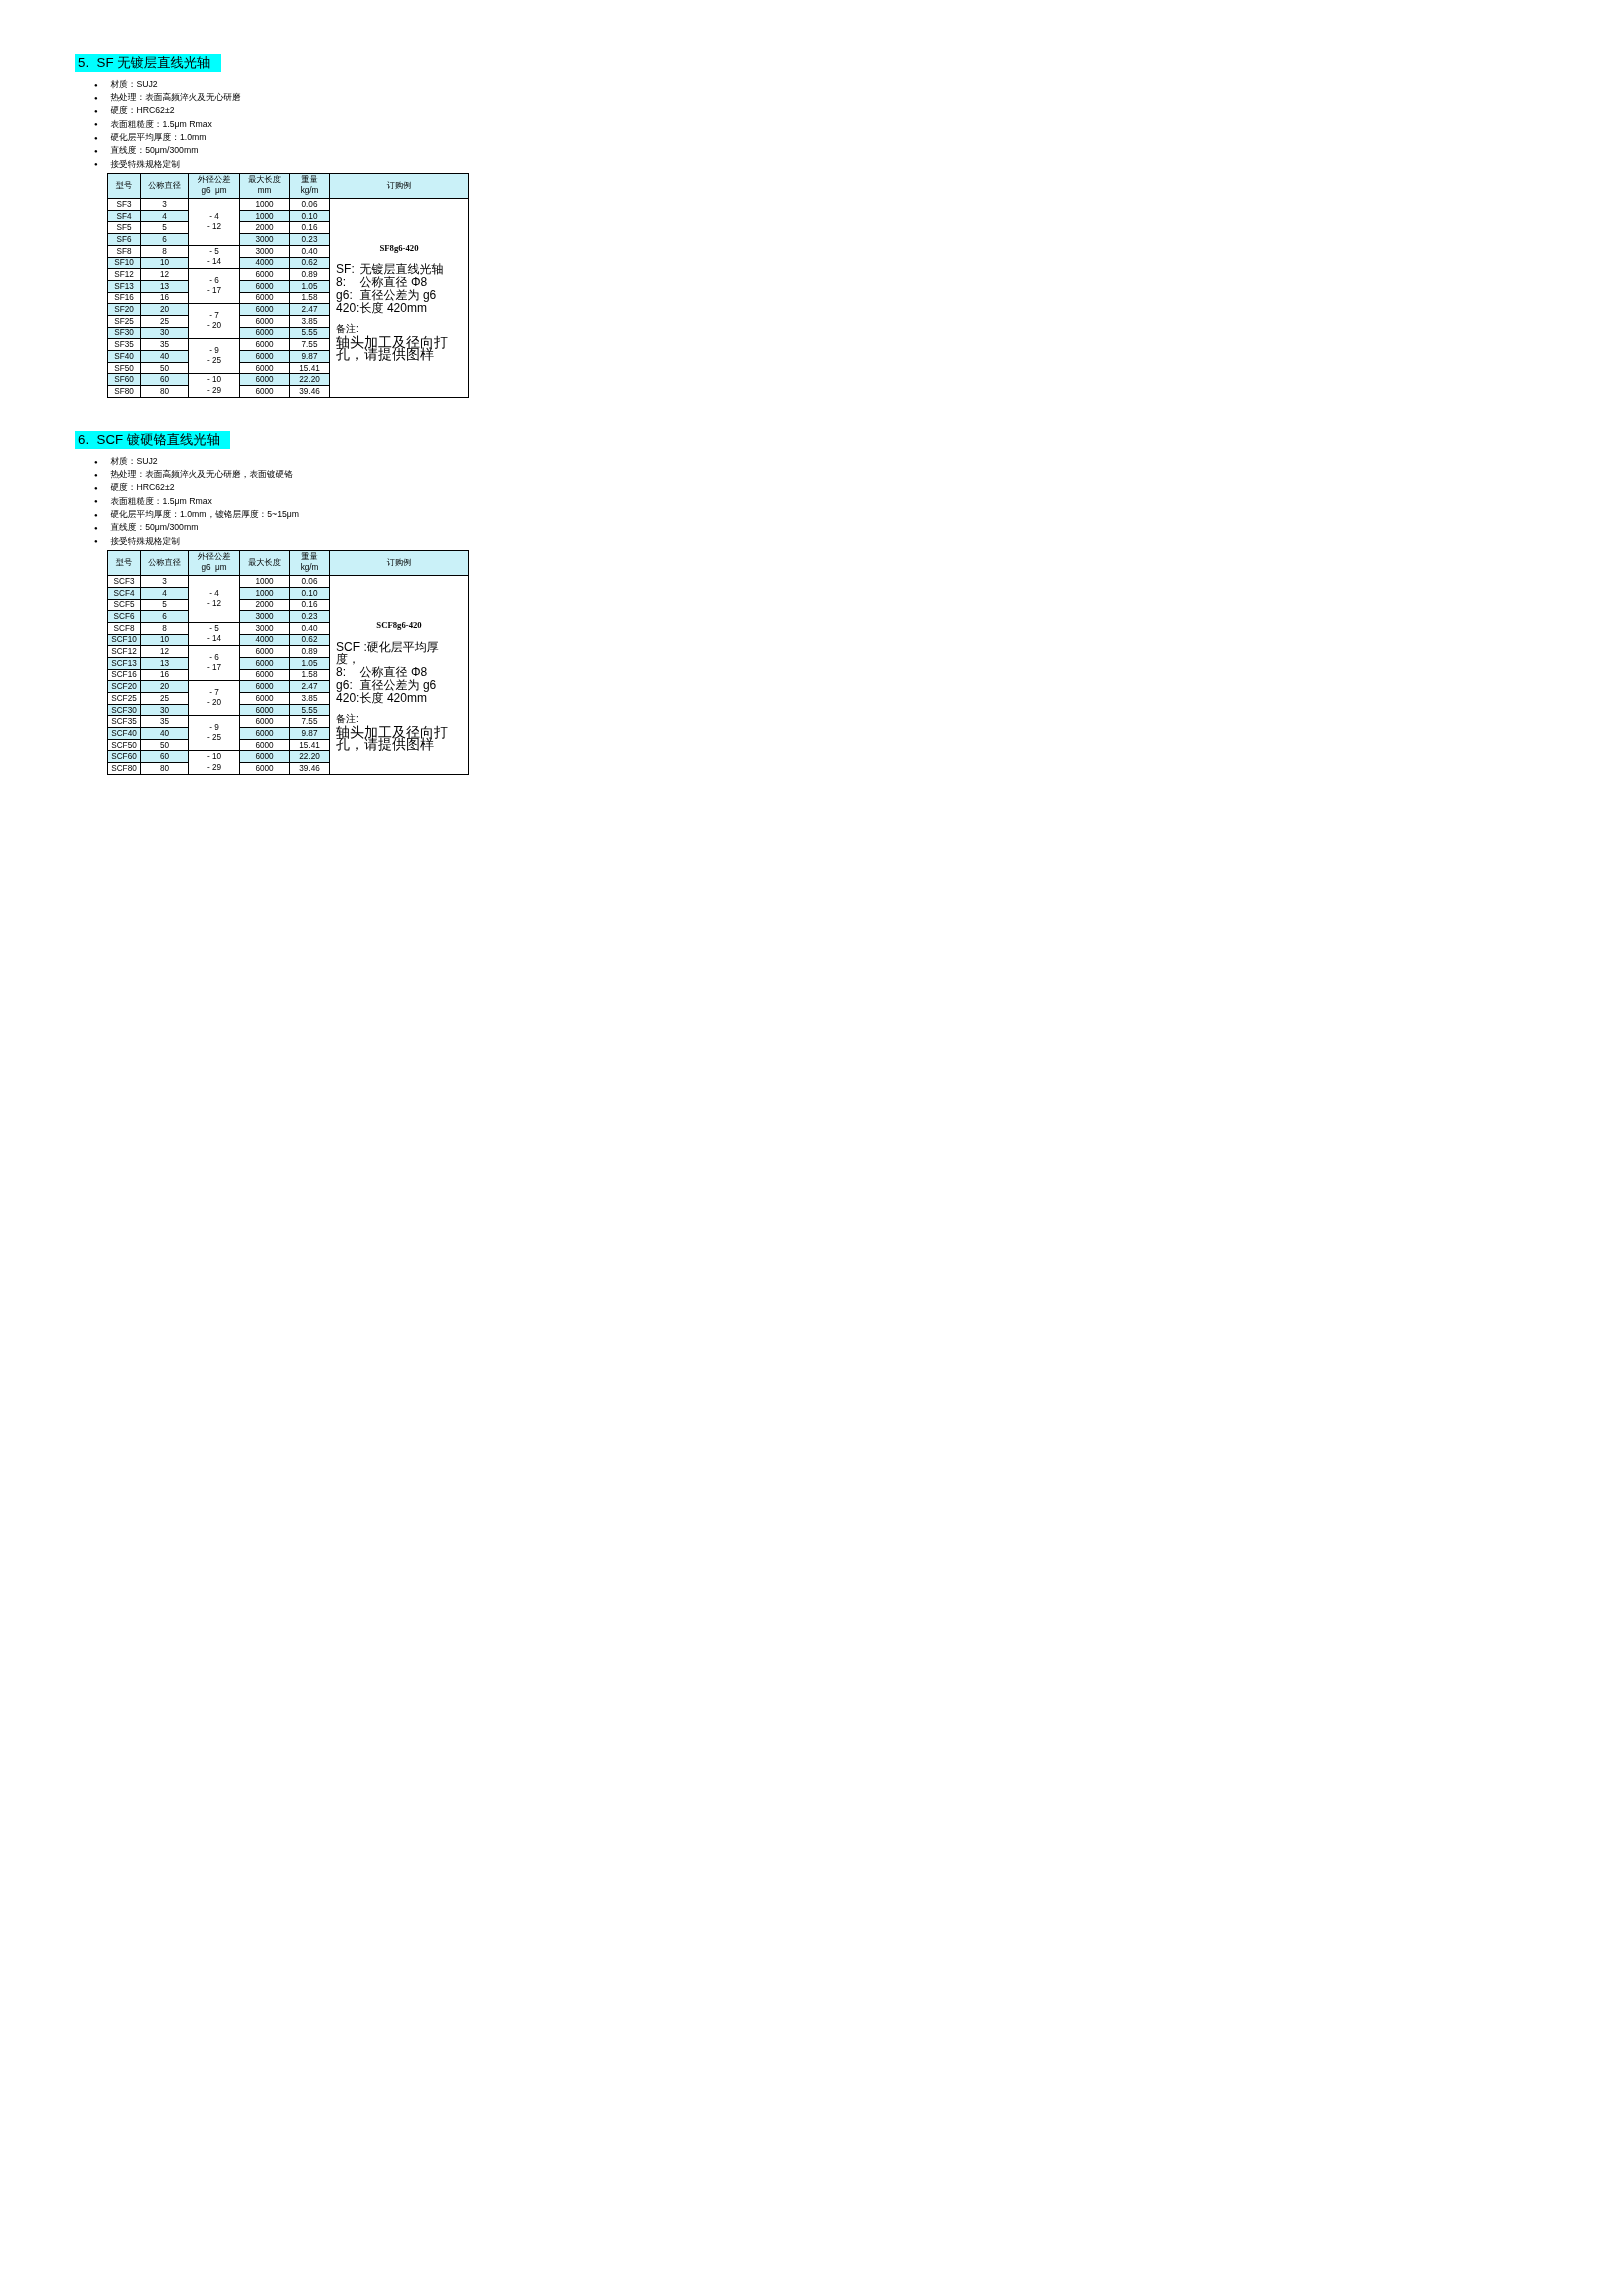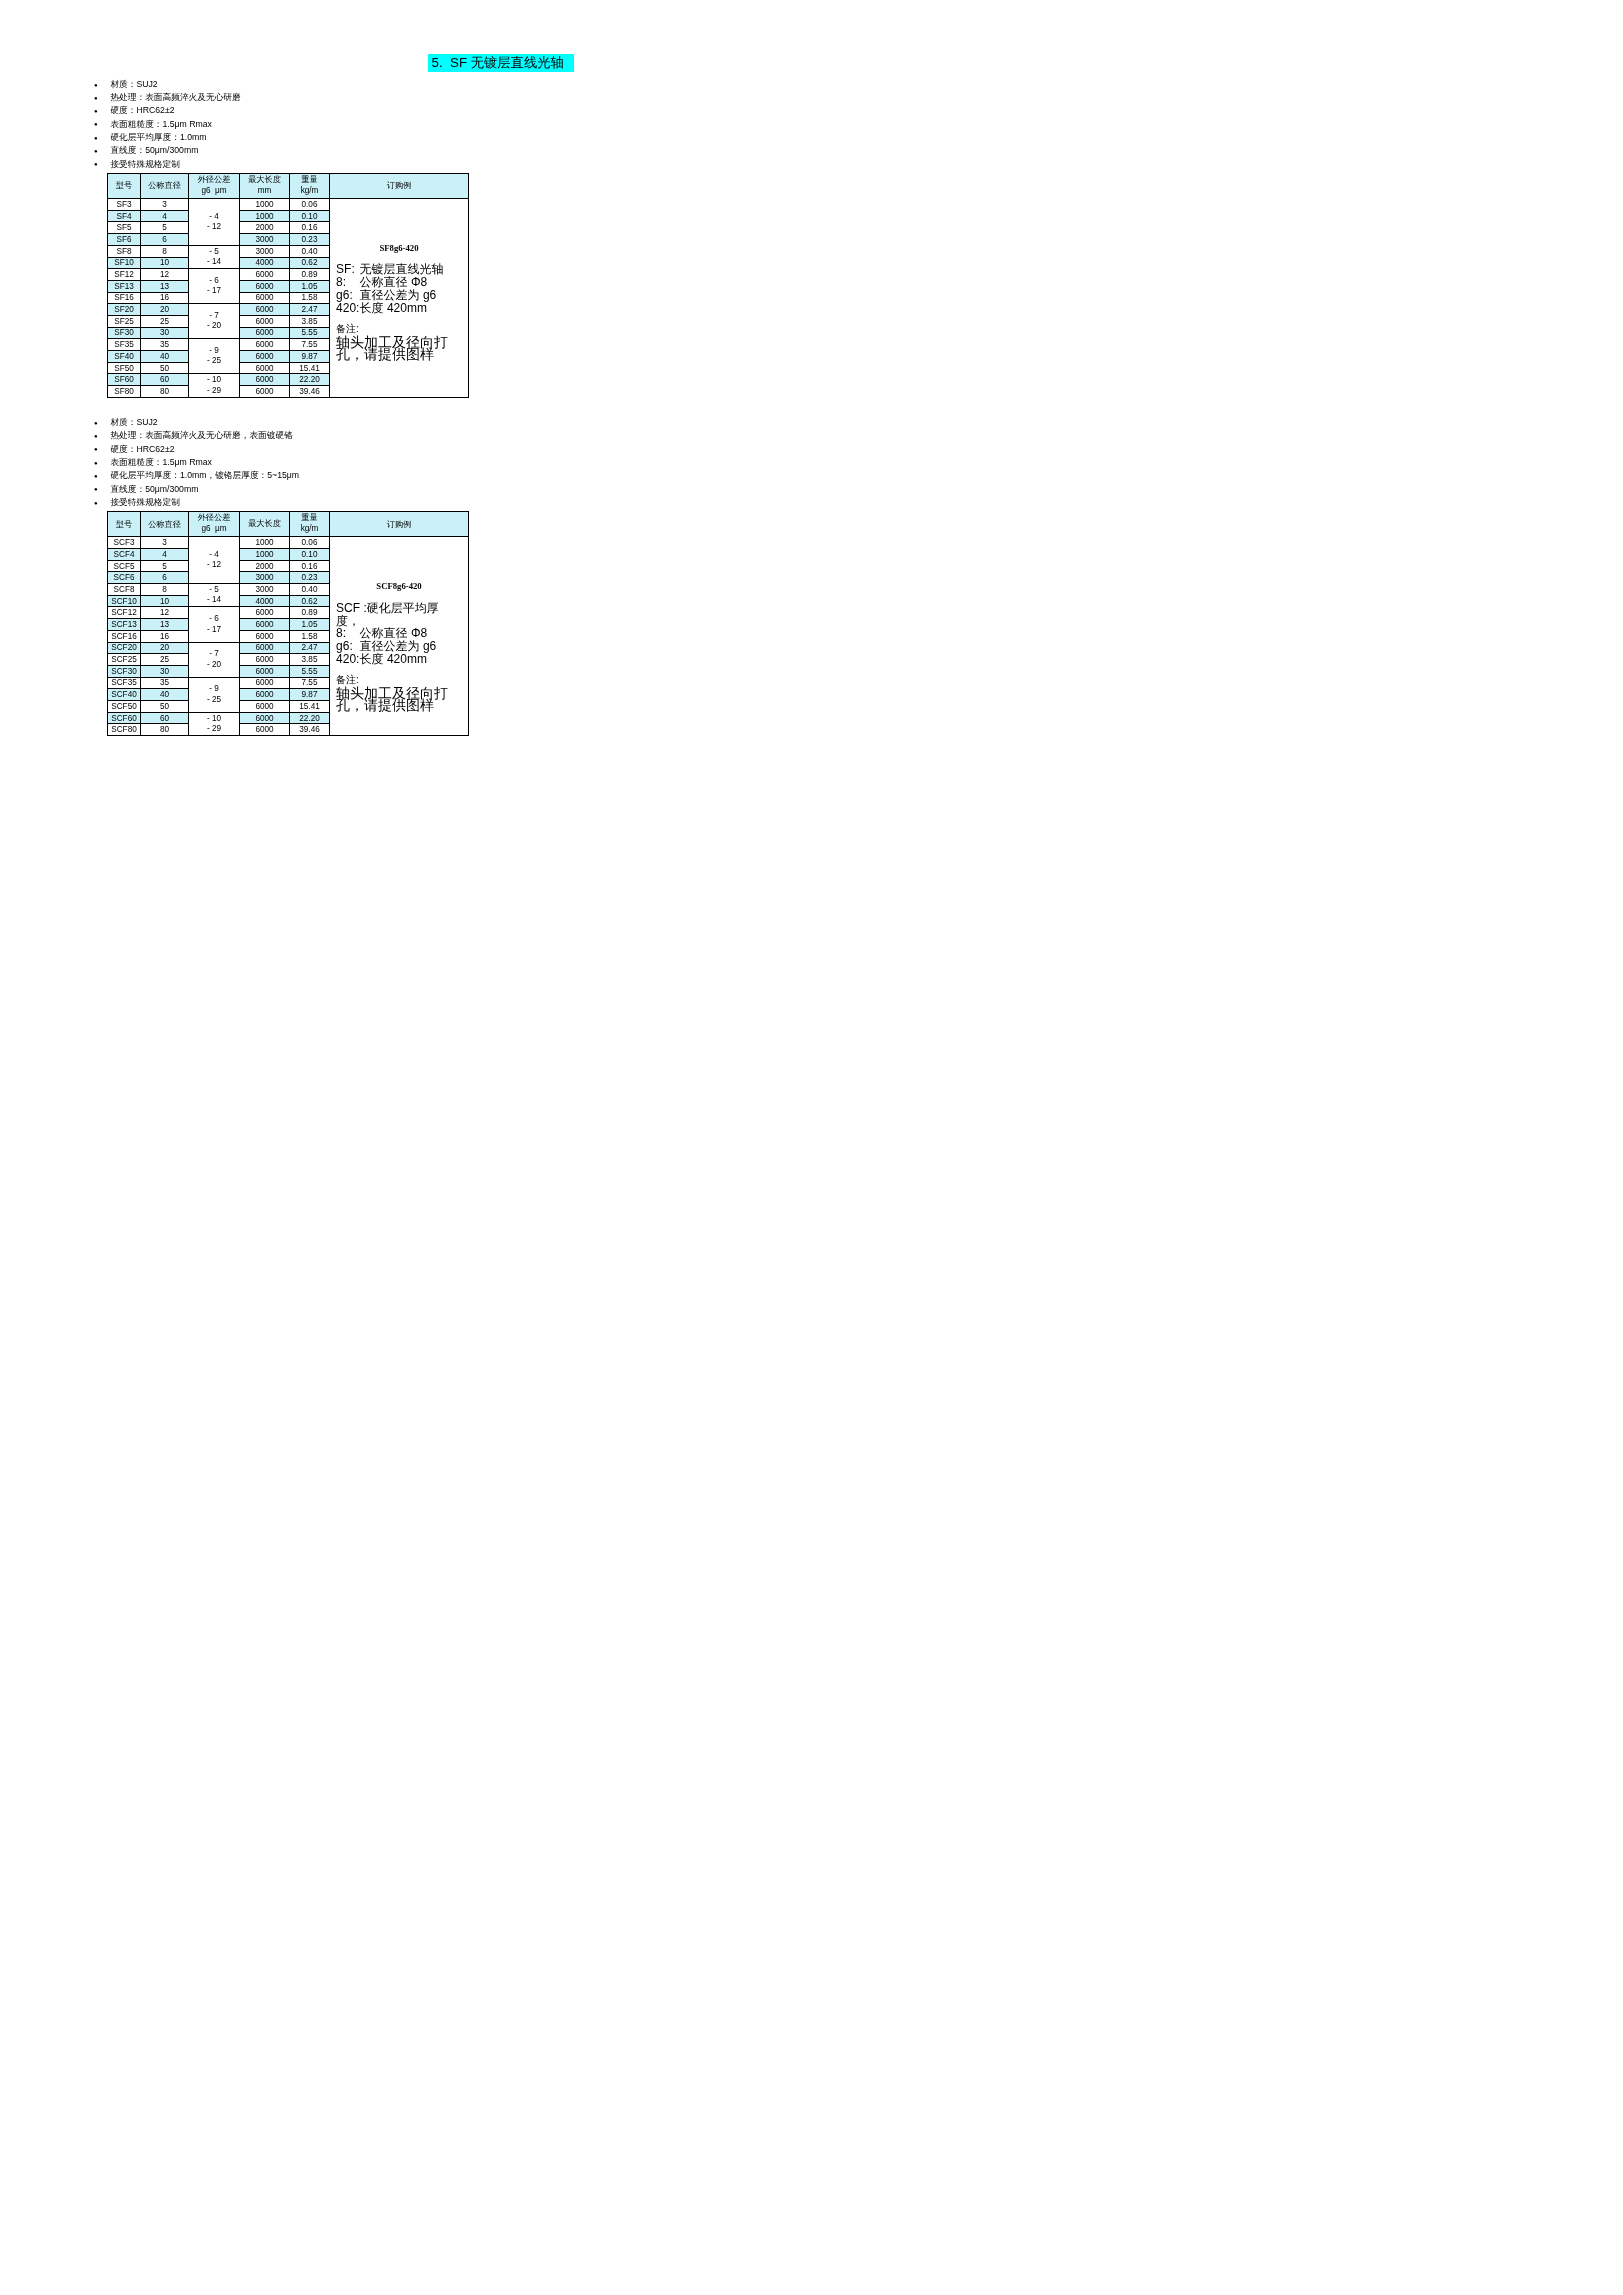--- a/index.html
+++ b/index.html
@@ -8,21 +8,21 @@
     --stripe:#caf1f8;
     --bd:#000000;
   }
   html,body{margin:0;padding:0;background:#ffffff;}
   .page{
     width:574px;height:812px;position:relative;overflow:hidden;
     background:#ffffff;color:#000;
     font-family:"Liberation Sans", sans-serif;
   }
   .section-title{margin:0 0 0 75px;font-weight:400;font-size:13.3px;line-height:18.4px;}
-  .section--sf .section-title{padding-top:54px;text-align:right;}
+  .section--sf .section-title{padding-top:54px;}
   .section--scf .section-title{padding-top:15.3px;}
   .hl{background:var(--hl);display:inline-block;white-space:pre;padding:0 10.2px 0 3.1px;line-height:18.4px;}
 
   .bullets{list-style:none;margin:5.1px 0 0 94px;padding:0;}
   .bullets li{display:flex;align-items:flex-end;height:13.3px;font-size:8.7px;}
   .bullets .dot{width:16.4px;font-size:6.1px;line-height:13.3px;}
 
   table.spec{
     border-collapse:collapse;table-layout:fixed;width:360px;
     margin:2px 0 18px 107px;border:1px solid var(--bd);
@@ -236,20 +236,21 @@
             <td>SF80</td>
             <td>80</td>
             <td>6000</td>
             <td>39.46</td>
           </tr>
         </tbody>
     </table>
   </section>
 
   <section class="section section--scf">
+    <h2 class="section-title"><span class="hl">6.  SCF 镀硬铬直线光轴</span></h2>
     <ul class="bullets">
         <li>
           <span class="dot">●</span>
           <span>材质：SUJ2</span>
         </li>
         <li>
           <span class="dot">●</span>
           <span>热处理：表面高频淬火及无心研磨，表面镀硬铬</span>
         </li>
         <li>

